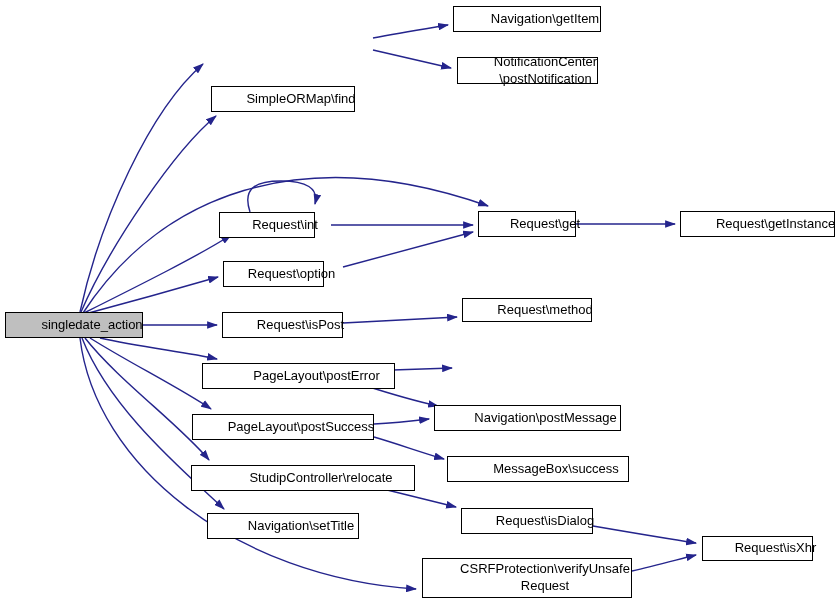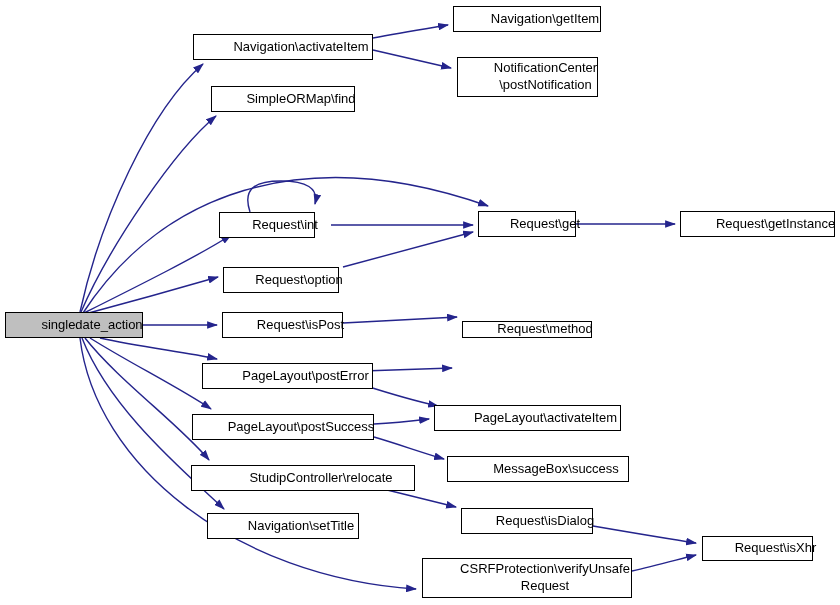--- a/index.html
+++ b/index.html
@@ -58,62 +58,59 @@
     <path class="edge" d="M 374,424 C 393,423 412,421 429,419" marker-end="url(#arrow)"></path>
     <path class="edge" d="M 374,437 C 398,444 423,453 444,459" marker-end="url(#arrow)"></path>
     <path class="edge" d="M 375,487 C 403,494 431,501 456,507" marker-end="url(#arrow)"></path>
     <path class="edge" d="M 593,526 C 628,532 663,538 696,543" marker-end="url(#arrow)"></path>
     <path class="edge" d="M 632,571 C 654,566 676,560 696,555" marker-end="url(#arrow)"></path>
   </svg>
 
   <div class="node hl" style="left:5px;top:312px;width:138px;height:26px">
     <span class="lbl">singledate_action</span>
   </div>
-  <div class="node" style="left:193px;top:34px;width:180px;height:26px">
-    <span class="lbl">Navigation\activateItem</span>
-  </div>
   <div class="node" style="left:211px;top:86px;width:144px;height:26px">
     <span class="lbl">SimpleORMap\find</span>
   </div>
   <div class="node" style="left:219px;top:212px;width:96px;height:26px">
     <span class="lbl">Request\int</span>
   </div>
-  <div class="node" style="left:223px;top:267px;width:116px;height:26px">
+  <div class="node" style="left:223px;top:261px;width:101px;height:26px">
     <span class="lbl">Request\option</span>
   </div>
   <div class="node" style="left:222px;top:312px;width:121px;height:26px">
     <span class="lbl">Request\isPost</span>
   </div>
-  <div class="node" style="left:202px;top:363px;width:171px;height:26px">
+  <div class="node" style="left:202px;top:363px;width:193px;height:26px">
     <span class="lbl">PageLayout\postError</span>
   </div>
   <div class="node" style="left:192px;top:414px;width:182px;height:26px">
     <span class="lbl">PageLayout\postSuccess</span>
   </div>
   <div class="node" style="left:191px;top:465px;width:224px;height:26px">
     <span class="lbl">StudipController\relocate</span>
   </div>
   <div class="node" style="left:207px;top:513px;width:152px;height:26px">
     <span class="lbl">Navigation\setTitle</span>
   </div>
   <div class="node" style="left:453px;top:6px;width:148px;height:26px">
     <span class="lbl">Navigation\getItem</span>
   </div>
-  <div class="node" style="left:457px;top:57px;width:141px;height:40px">
+  <div class="node" style="left:457px;top:57px;width:141px;height:27px">
     <span class="lbl">NotificationCenter
 \postNotification</span>
   </div>
   <div class="node" style="left:478px;top:211px;width:98px;height:26px">
     <span class="lbl">Request\get</span>
   </div>
-  <div class="node" style="left:462px;top:321px;width:130px;height:17px">
+  <div class="node" style="left:462px;top:298px;width:130px;height:24px">
     <span class="lbl">Request\method</span>
   </div>
   <div class="node" style="left:434px;top:405px;width:187px;height:26px">
-    <span class="lbl">PageLayout\activateItem</span>
+    <span class="lbl">Navigation\postMessage</span>
   </div>
   <div class="node" style="left:447px;top:456px;width:182px;height:26px">
     <span class="lbl">MessageBox\success</span>
   </div>
   <div class="node" style="left:461px;top:508px;width:132px;height:26px">
     <span class="lbl">Request\isDialog</span>
   </div>
   <div class="node" style="left:680px;top:211px;width:155px;height:26px">
     <span class="lbl">Request\getInstance</span>
   </div>

